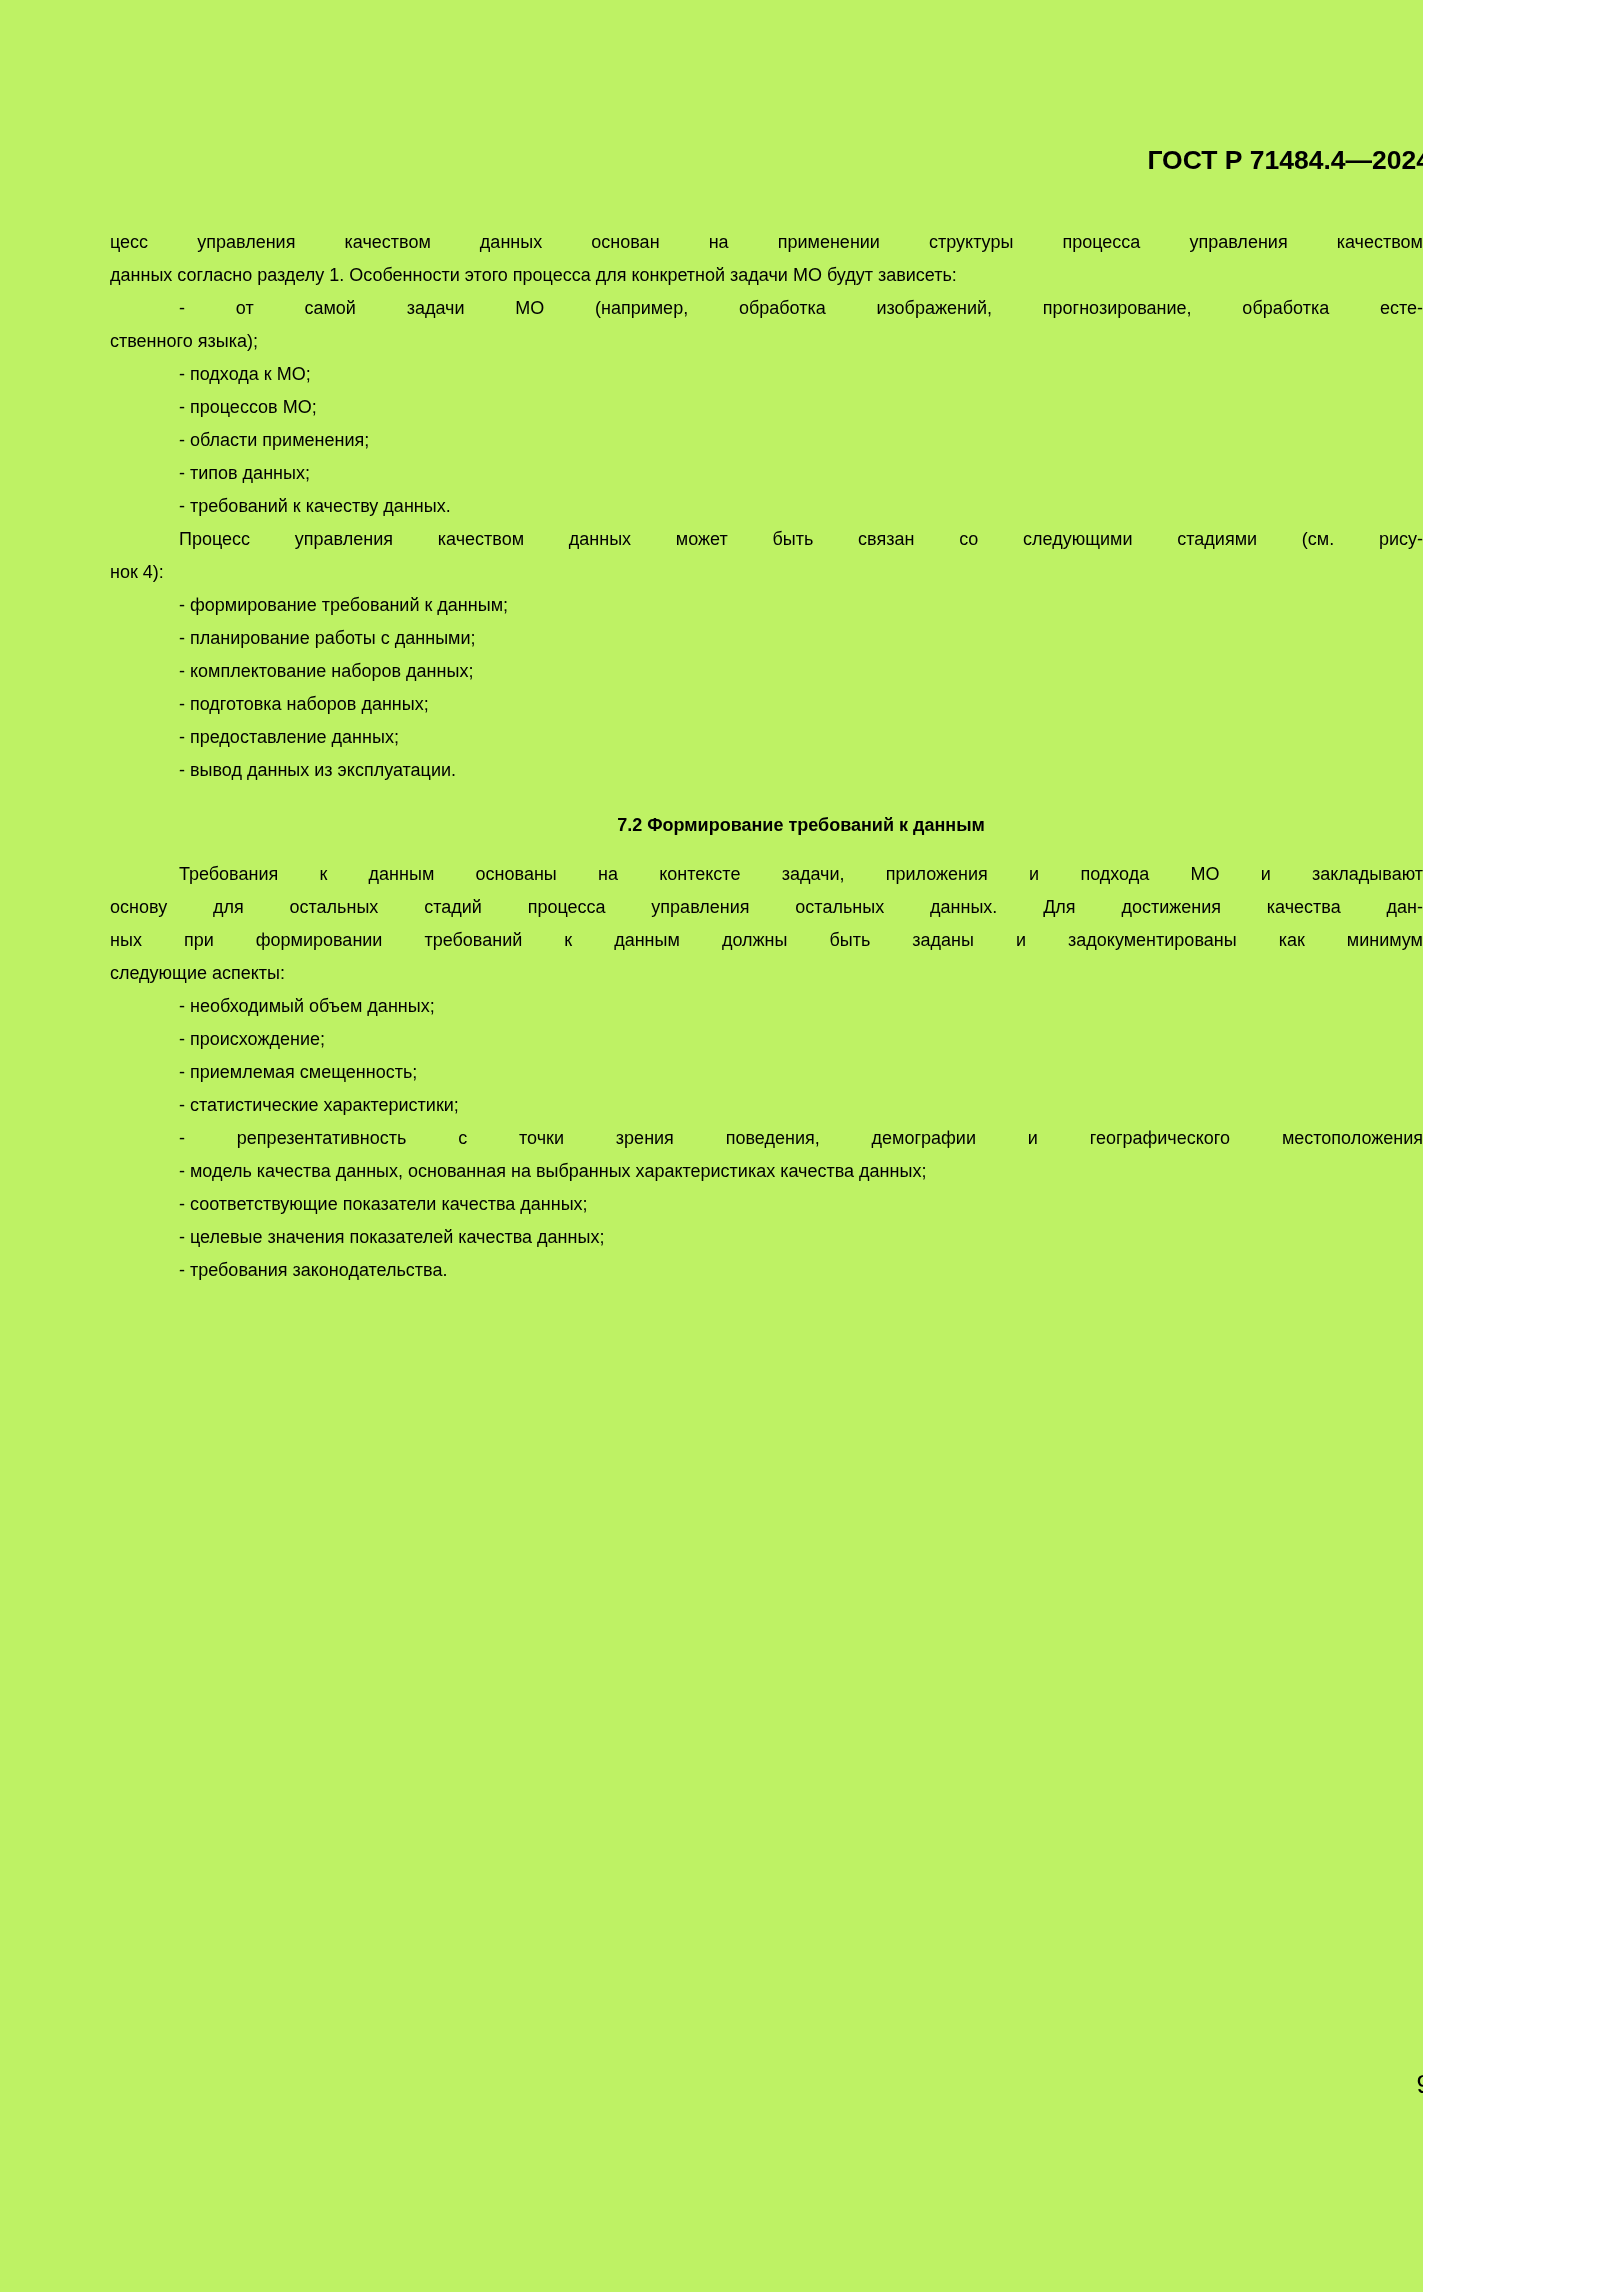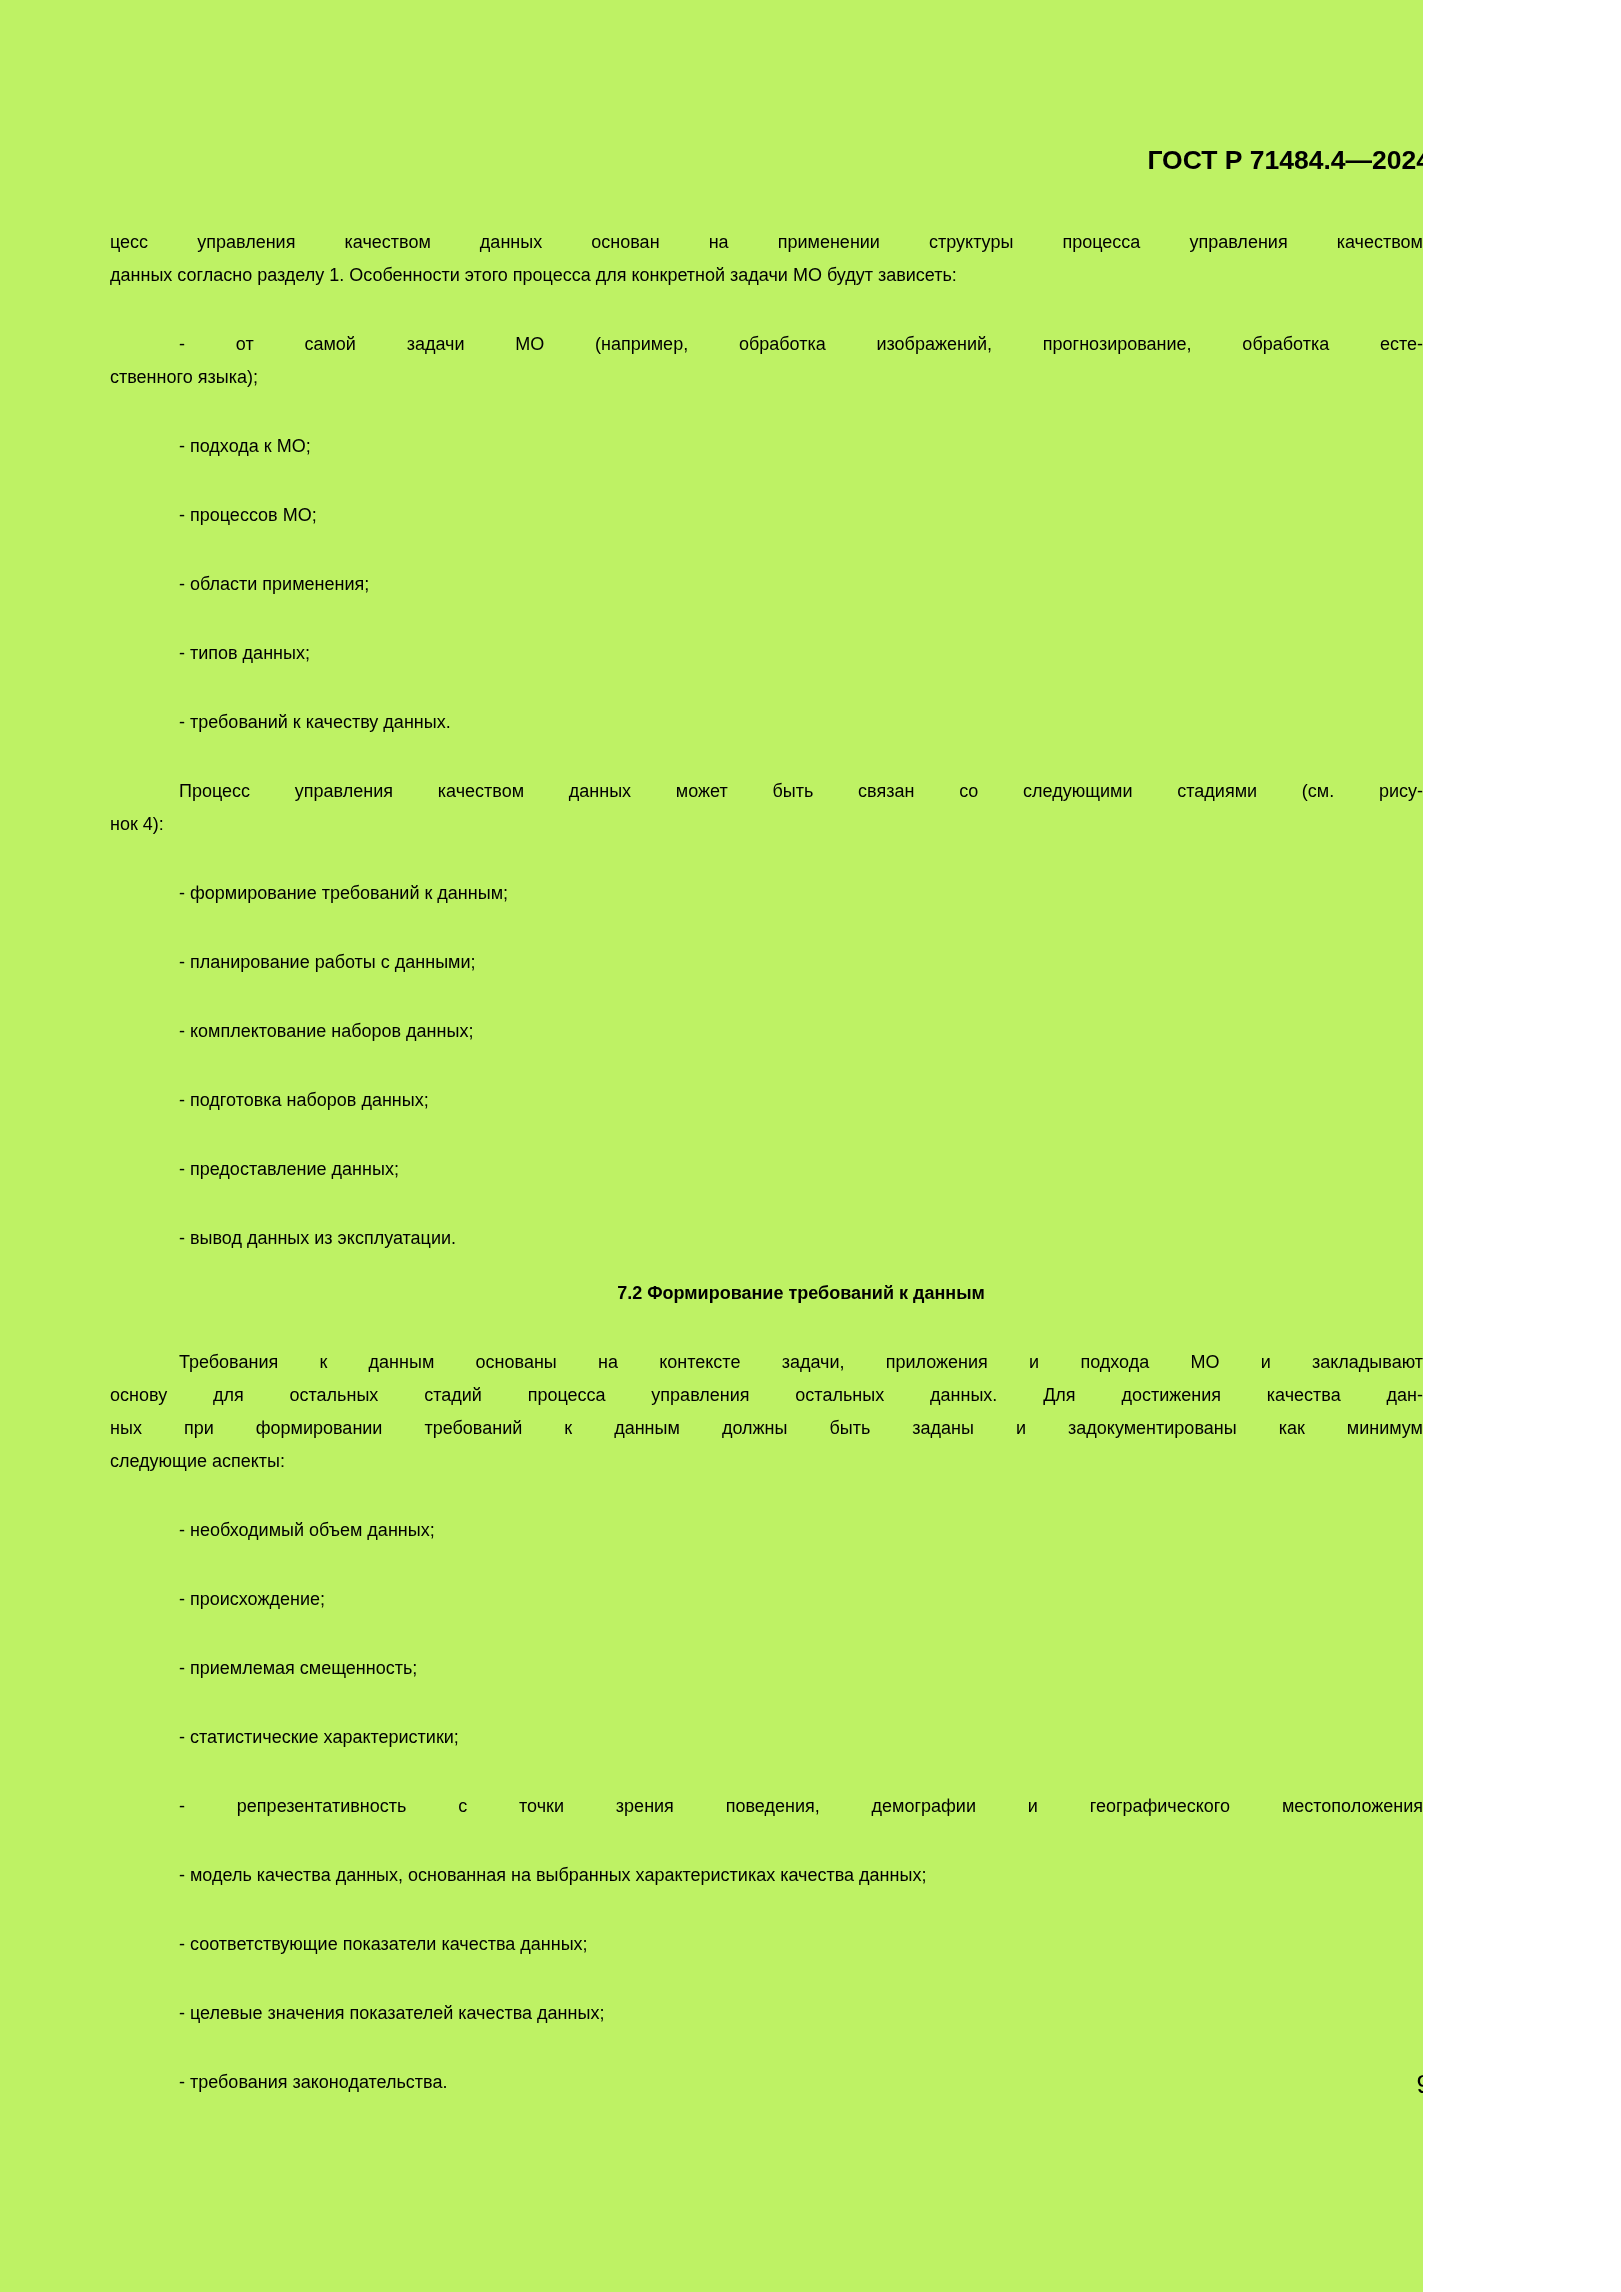--- a/index.html
+++ b/index.html
@@ -35,21 +35,20 @@
     font-size: 18px;
     line-height: 33px;
   }
   .ln {
     min-height: 33px;
     white-space: nowrap;
   }
   
   .ind {
     padding-left: 69px;
-    margin-top: 36px;
   }
   
   .just {
     white-space: normal;
     text-align: justify;
     text-align-last: justify;
   }
   .heading {
     font-weight: bold;
     margin: 21.6px 0 16.7px 0;

